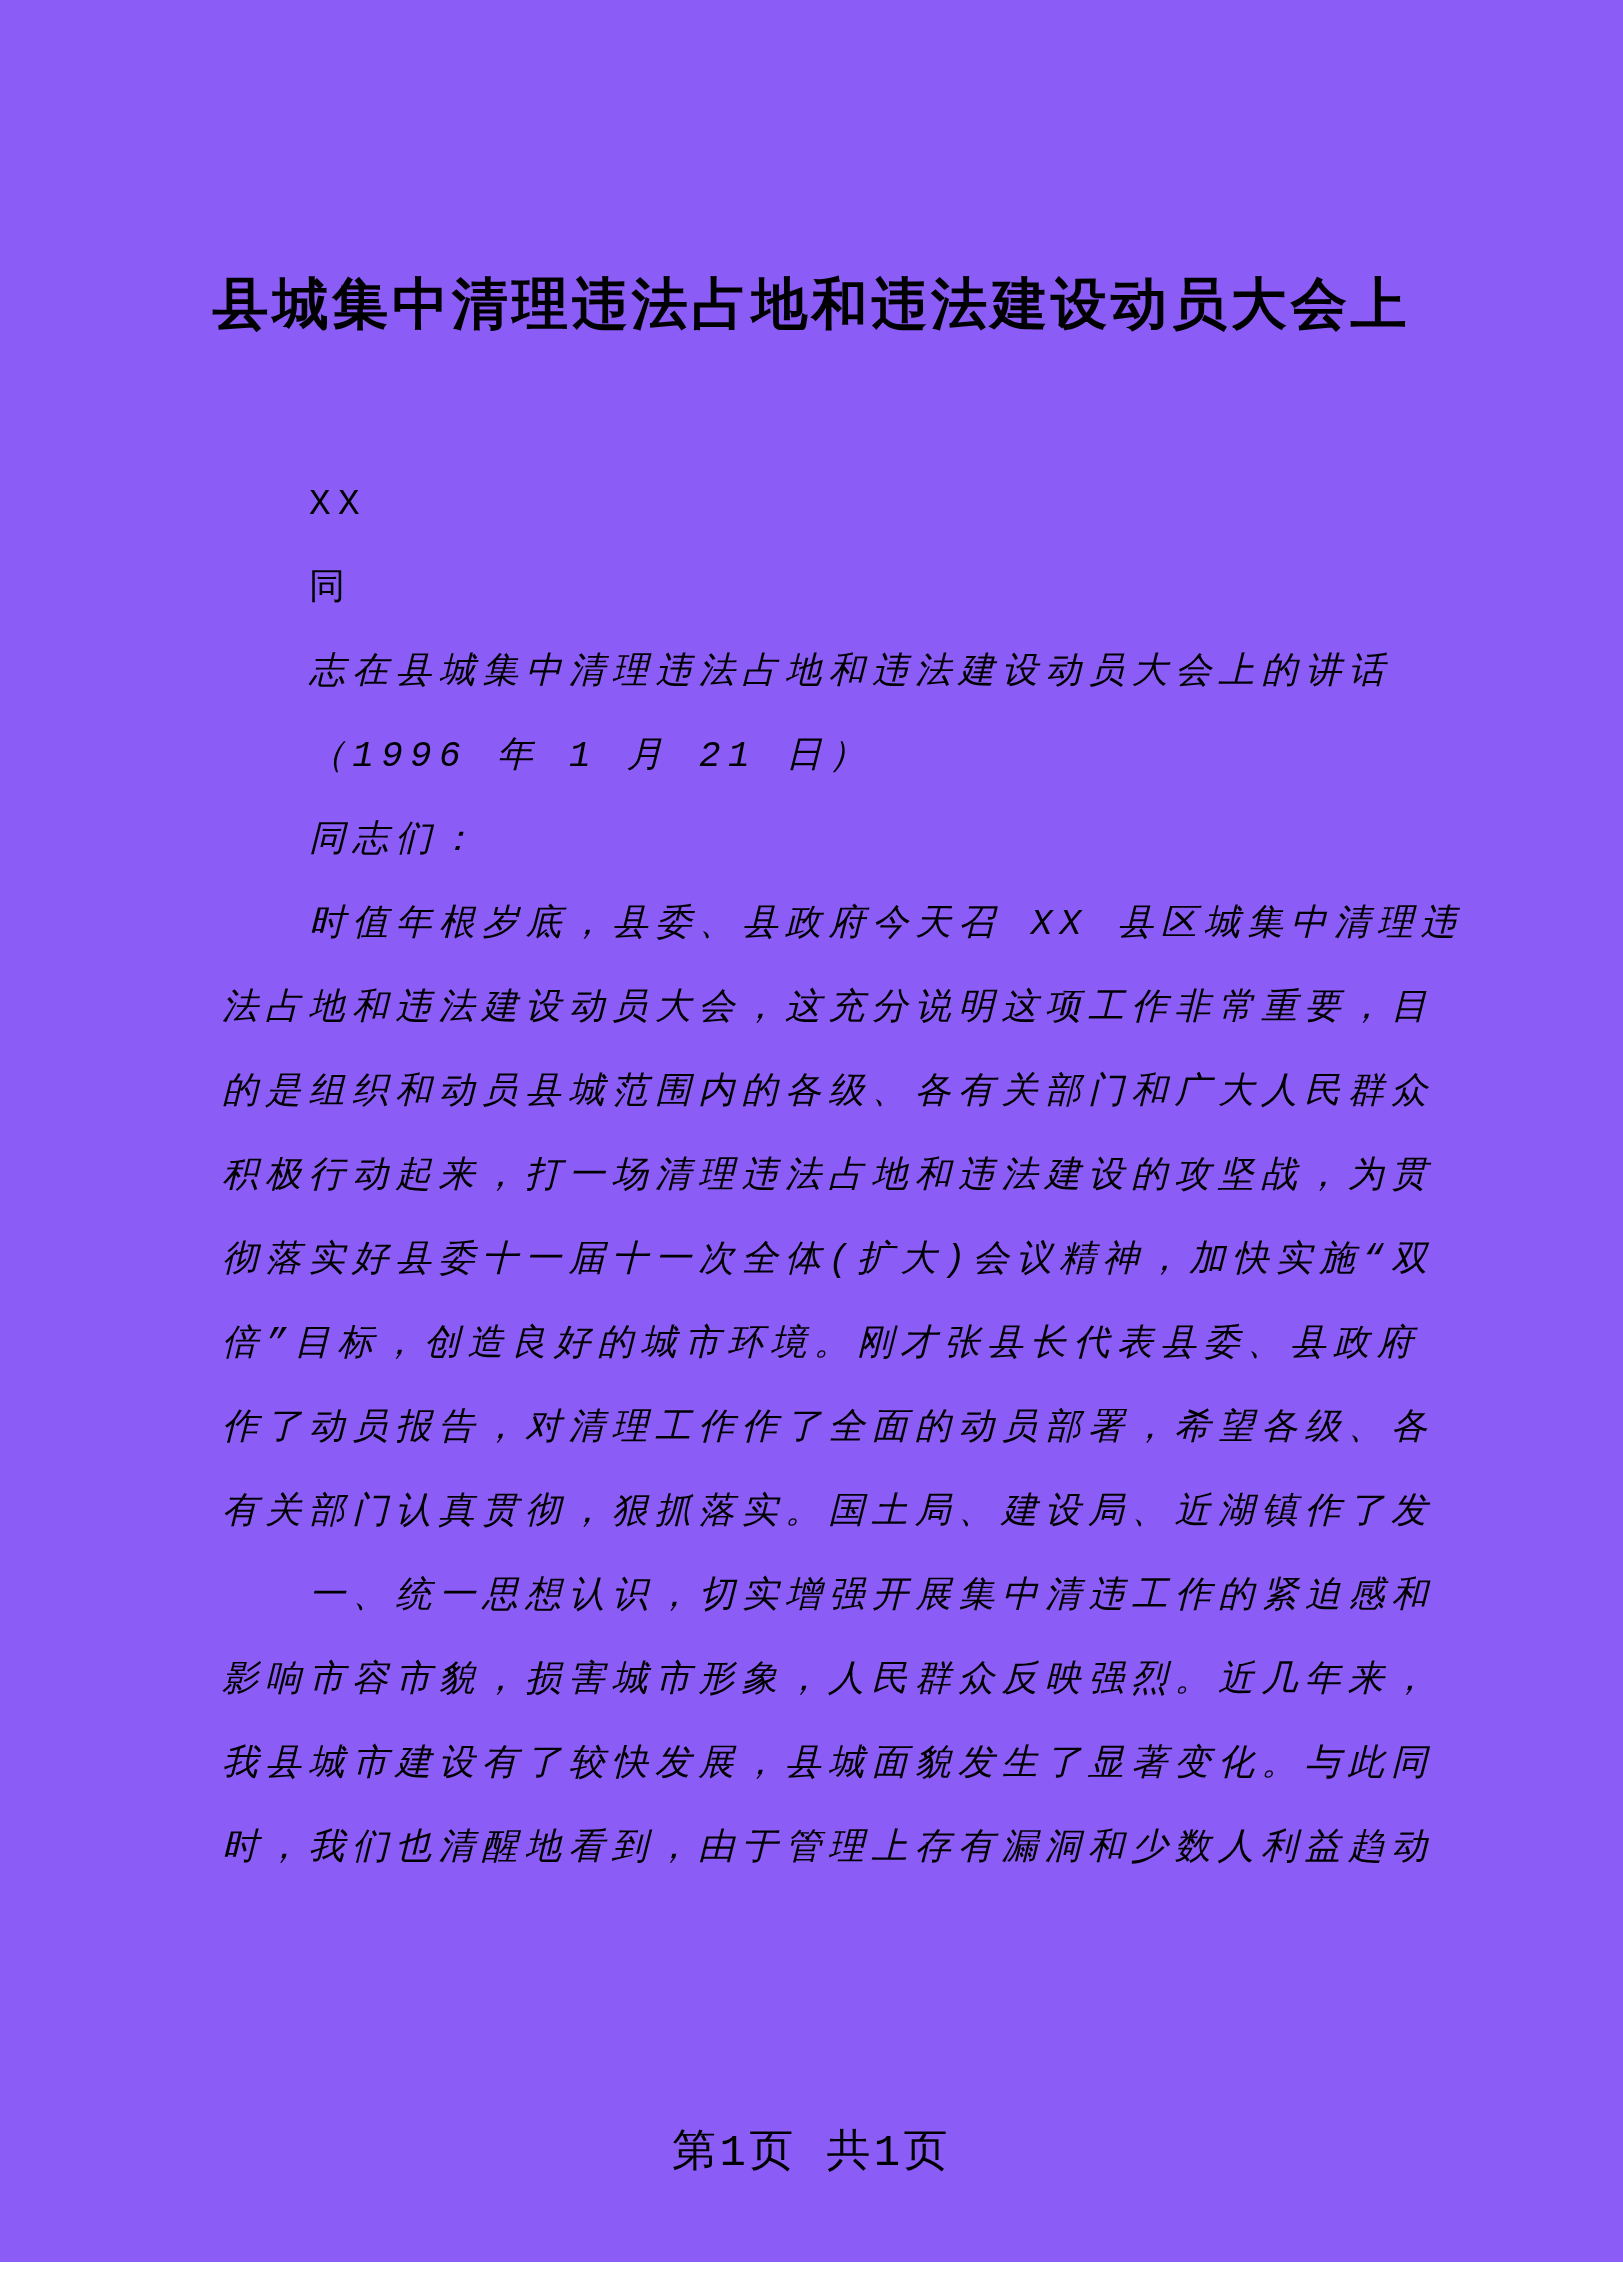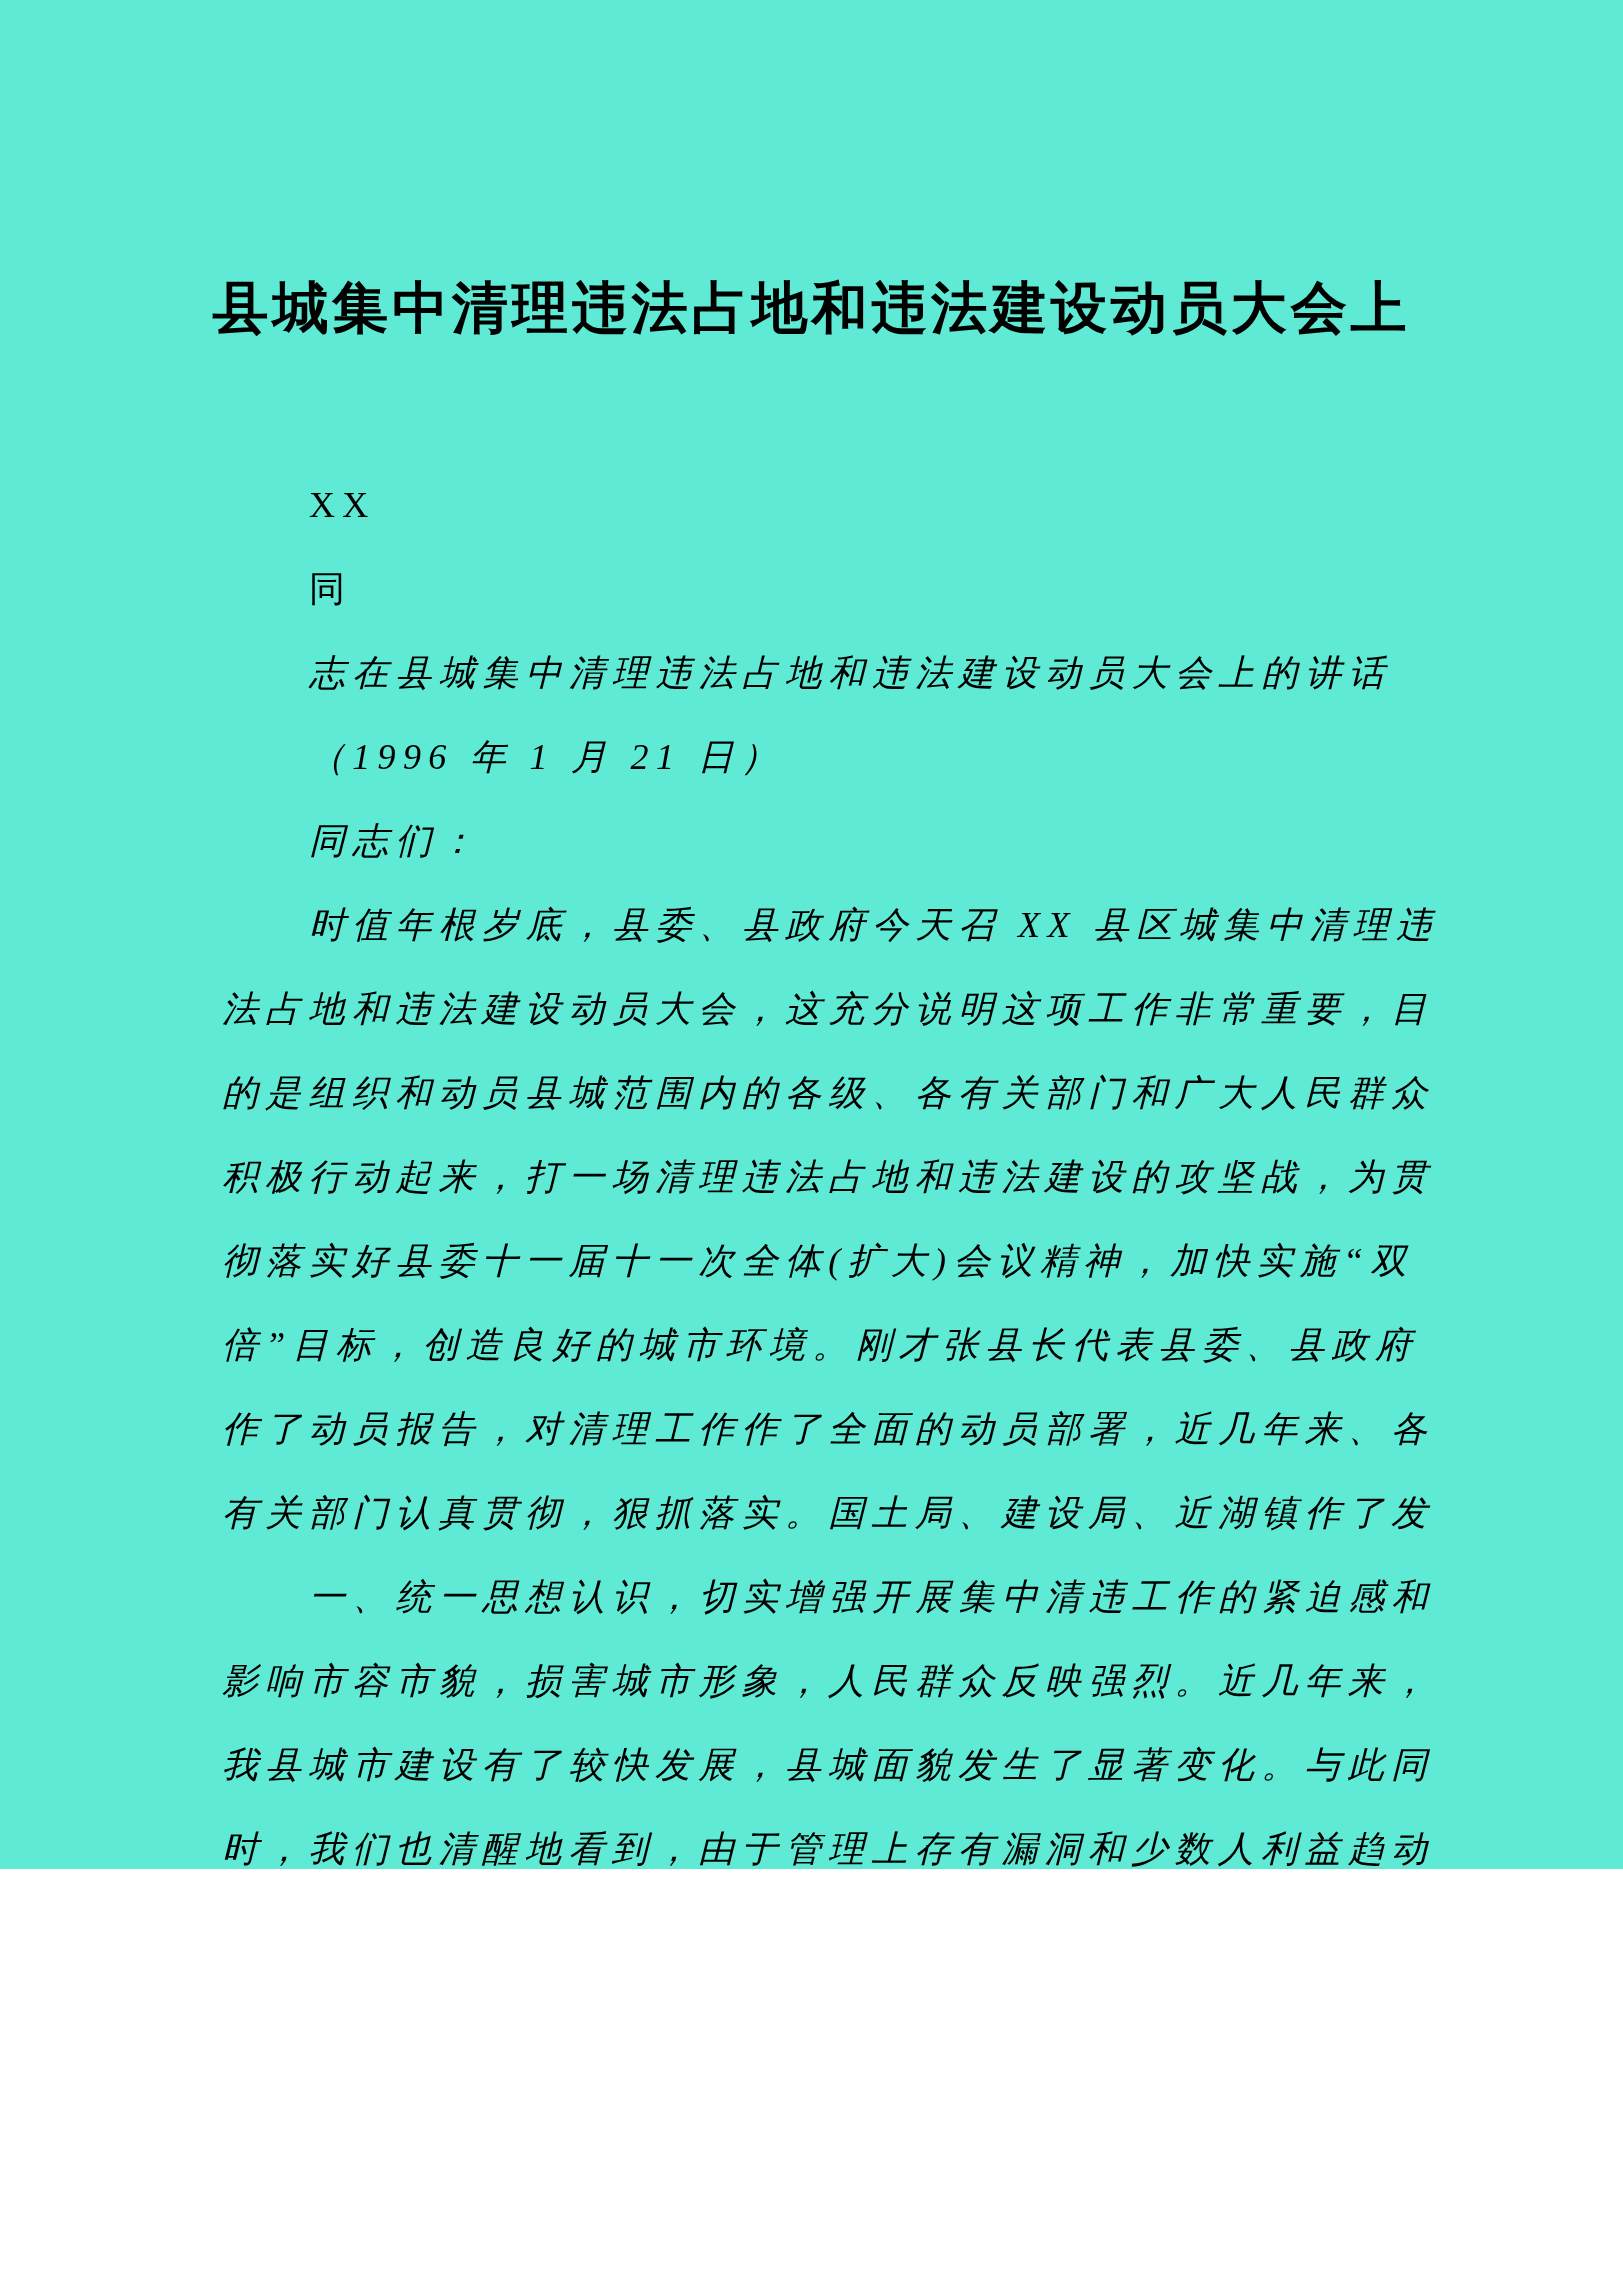--- a/index.html
+++ b/index.html
@@ -3,24 +3,24 @@
 <meta charset="utf-8">
 <style>
   html, body {
     margin: 0;
     padding: 0;
     background: #ffffff;
   }
   .page {
     position: relative;
     width: 1623px;
-    height: 1869px;
-    background: #5eead4;
+    height: 2262px;
+    background: #8b5cf6;
     color: #000000;
-    font-family: Liberation Serif, serif;
+    font-family: Liberation Mono, monospace;
     overflow: hidden;
   }
   .title {
     position: absolute;
     top: 259px;
     left: 0;
     width: 100%;
     text-align: center;
     font-size: 56px;
     font-weight: bold;
@@ -74,21 +74,21 @@
     <div class="line upright indent">同</div>
     <div class="line indent">志在县城集中清理违法占地和违法建设动员大会上的讲话</div>
     <div class="line indent">（1996 年 1 月 21 日）</div>
     <div class="line indent">同志们：</div>
     <div class="line indent">时值年根岁底，县委、县政府今天召 XX 县区城集中清理违</div>
     <div class="line">法占地和违法建设动员大会，这充分说明这项工作非常重要，目</div>
     <div class="line">的是组织和动员县城范围内的各级、各有关部门和广大人民群众</div>
     <div class="line">积极行动起来，打一场清理违法占地和违法建设的攻坚战，为贯</div>
     <div class="line">彻落实好县委十一届十一次全体(扩大)会议精神，加快实施“双</div>
     <div class="line">倍”目标，创造良好的城市环境。刚才张县长代表县委、县政府</div>
-    <div class="line">作了动员报告，对清理工作作了全面的动员部署，近几年来、各</div>
+    <div class="line">作了动员报告，对清理工作作了全面的动员部署，希望各级、各</div>
     <div class="line">有关部门认真贯彻，狠抓落实。国土局、建设局、近湖镇作了发</div>
     <div class="line indent">一、统一思想认识，切实增强开展集中清违工作的紧迫感和</div>
     <div class="line">影响市容市貌，损害城市形象，人民群众反映强烈。近几年来，</div>
     <div class="line">我县城市建设有了较快发展，县城面貌发生了显著变化。与此同</div>
     <div class="line">时，我们也清醒地看到，由于管理上存有漏洞和少数人利益趋动</div>
   </div>
 
   <div class="footer">第1页 共1页</div>
 
 </div>

